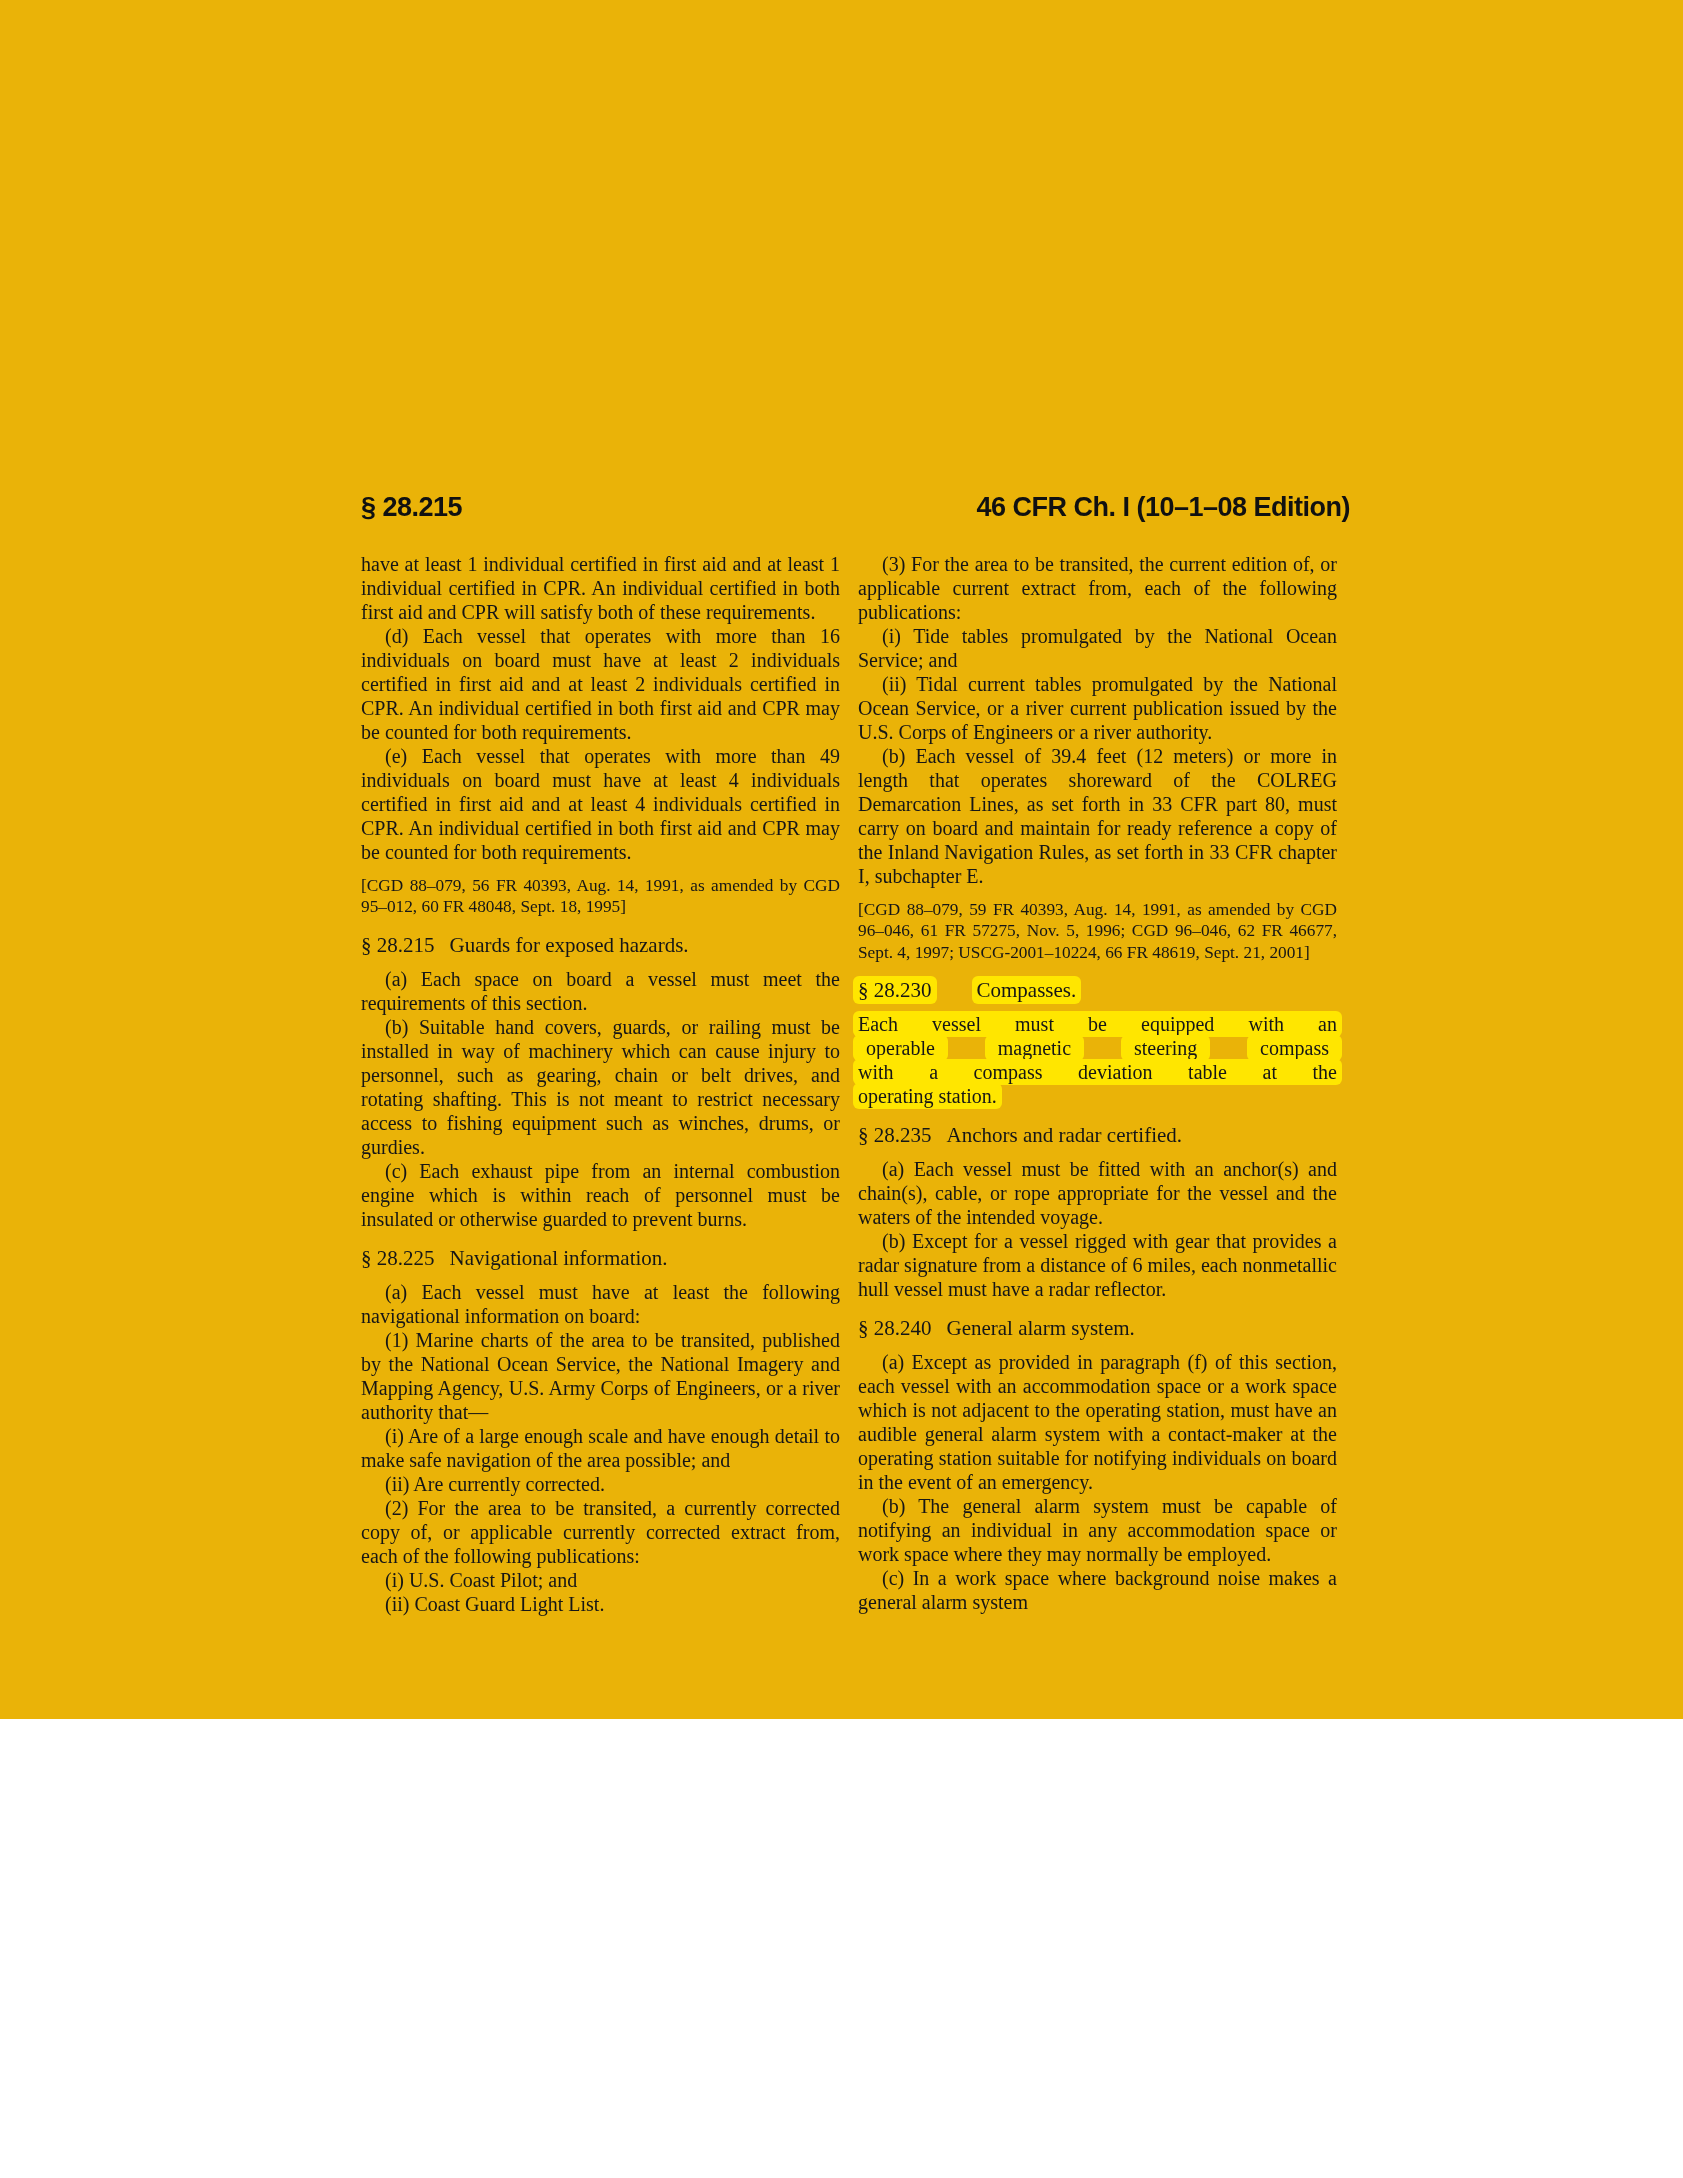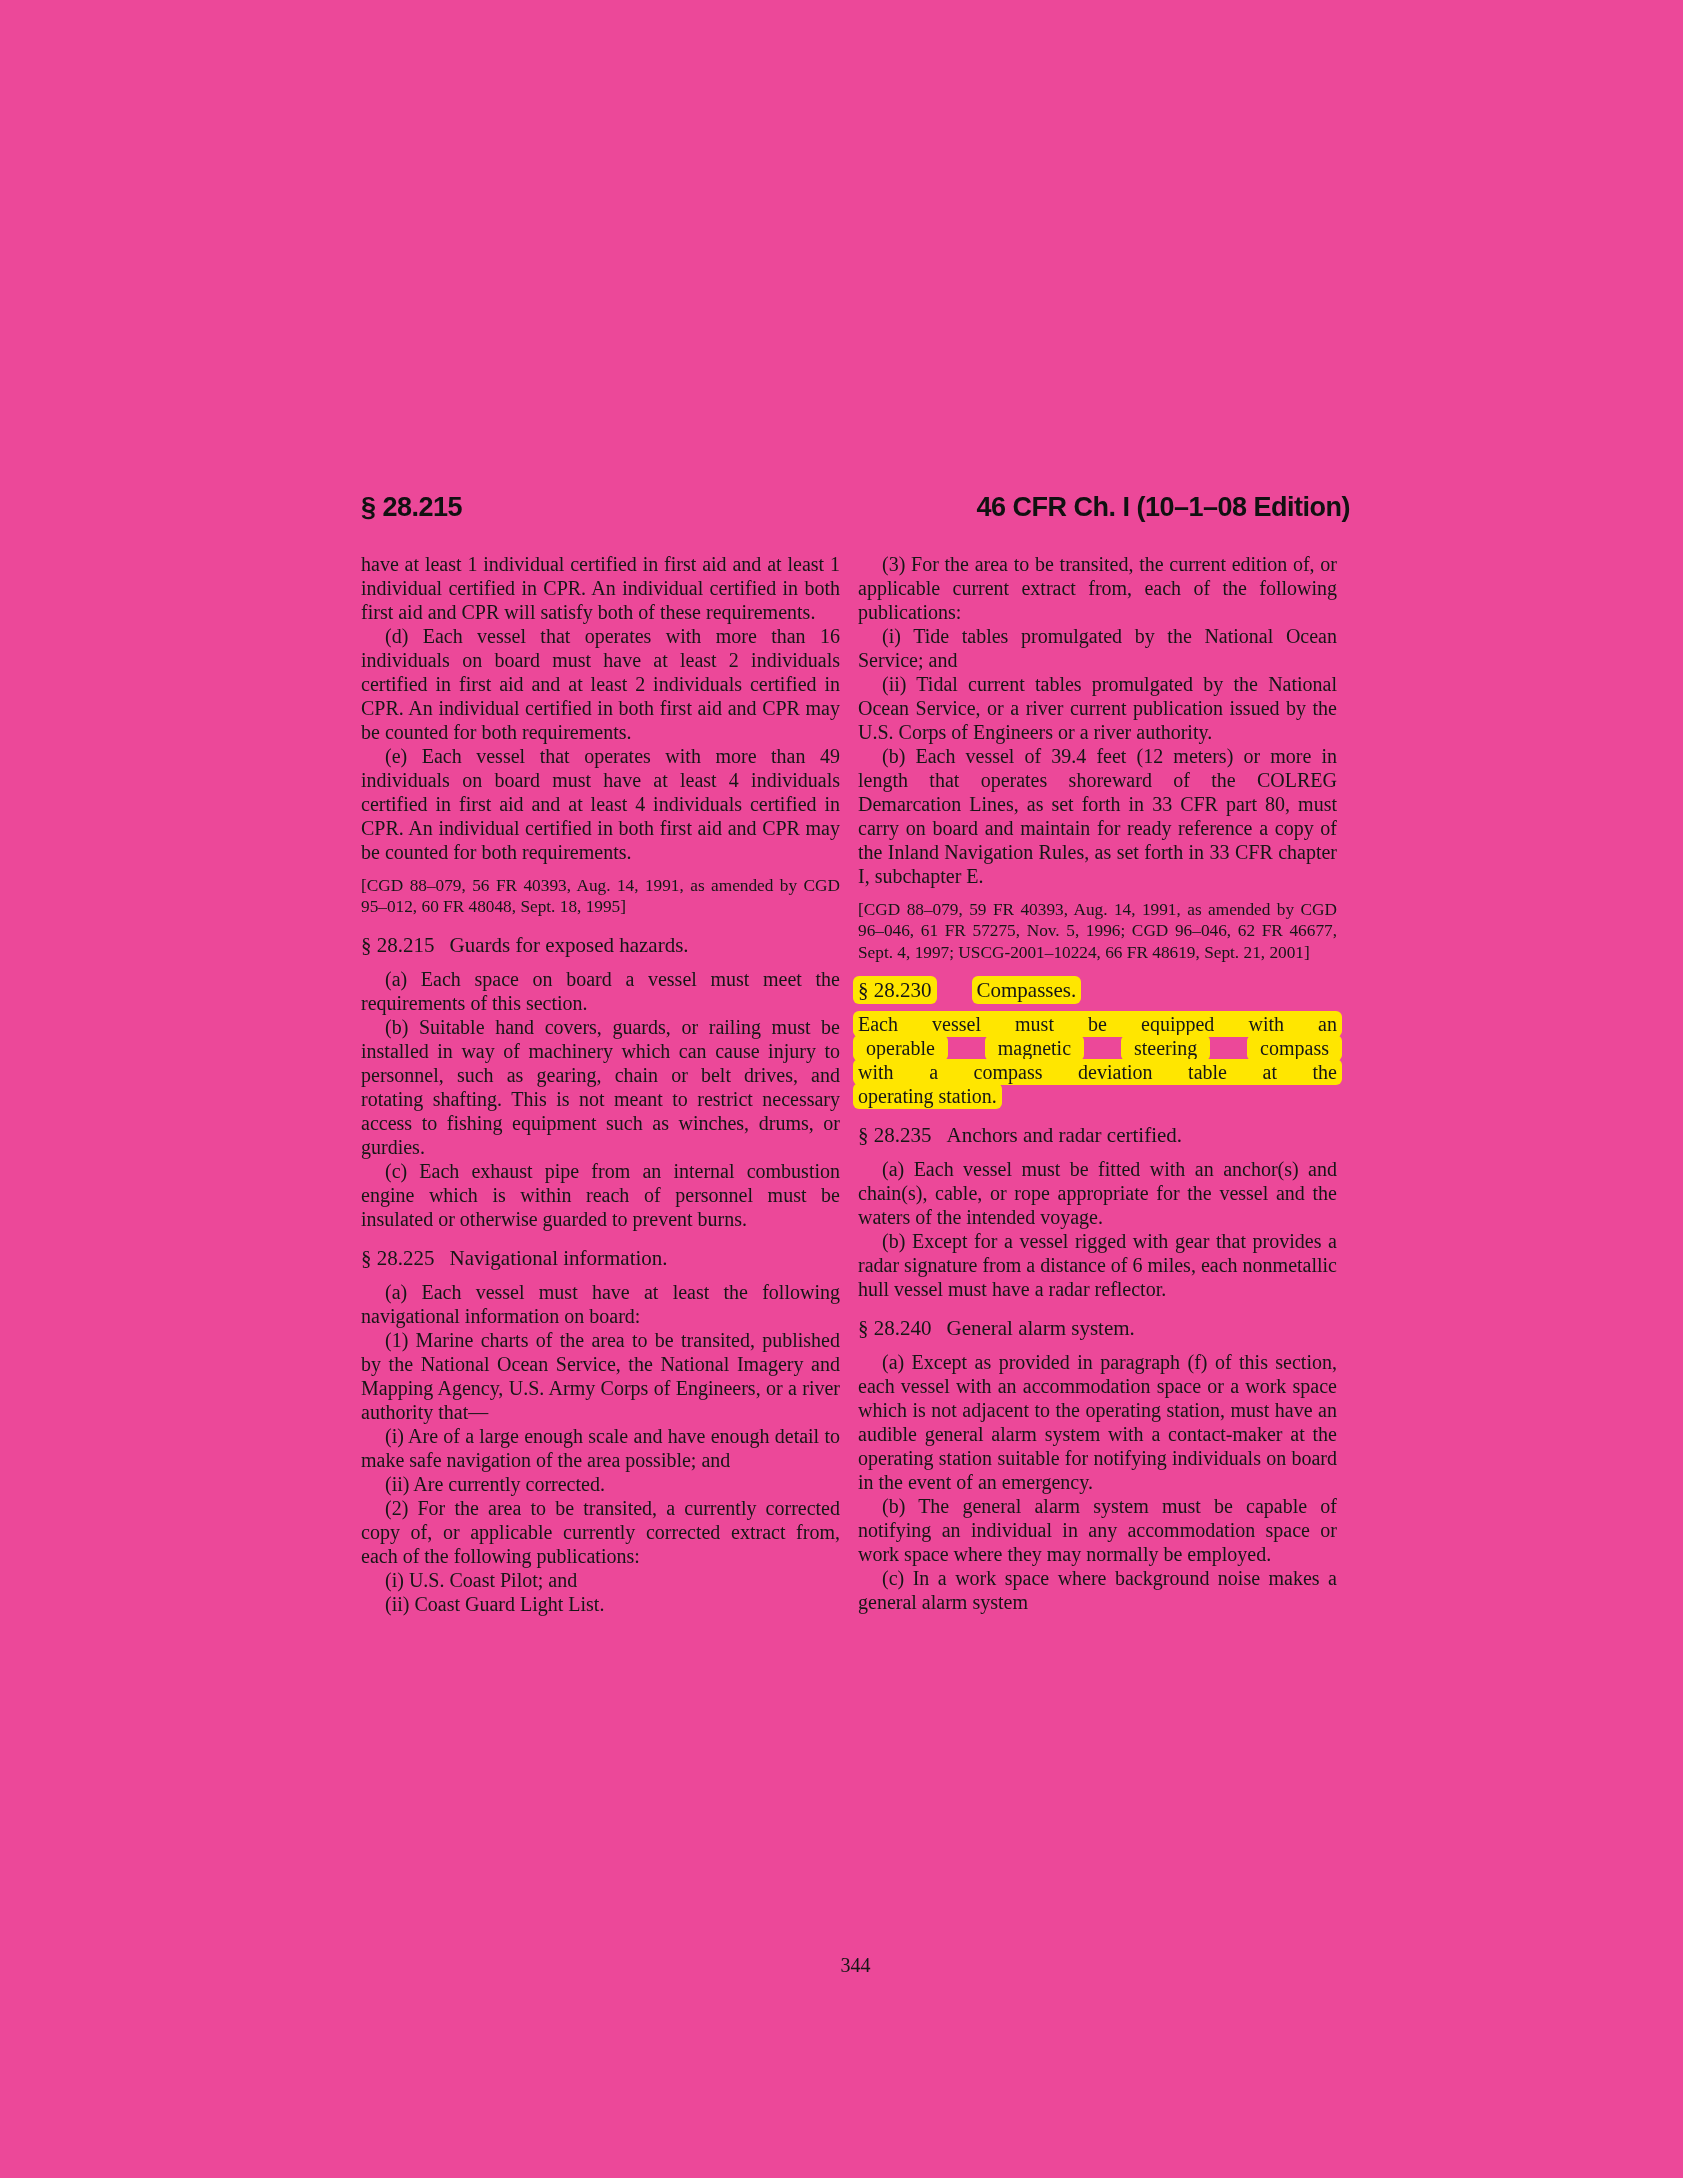--- a/index.html
+++ b/index.html
@@ -1,20 +1,20 @@
 <!DOCTYPE html>
 <html style="--hl: #ffe600;"><head>
 <meta charset="utf-8">
 <style>
   html, body { margin: 0; padding: 0; background: #ffffff; }
   .sheet {
     position: relative;
     width: 1683px;
-    height: 2178px;
-    background: #ec4899;
+    height: 1719px;
+    background: #eab308;
     overflow: hidden;
     color: #161616;
     font-family: "Liberation Serif", "DejaVu Serif", serif;
   }
   
   .running-header {
     position: absolute;
     top: 492px;
     left: 361px;
     width: 989px;

